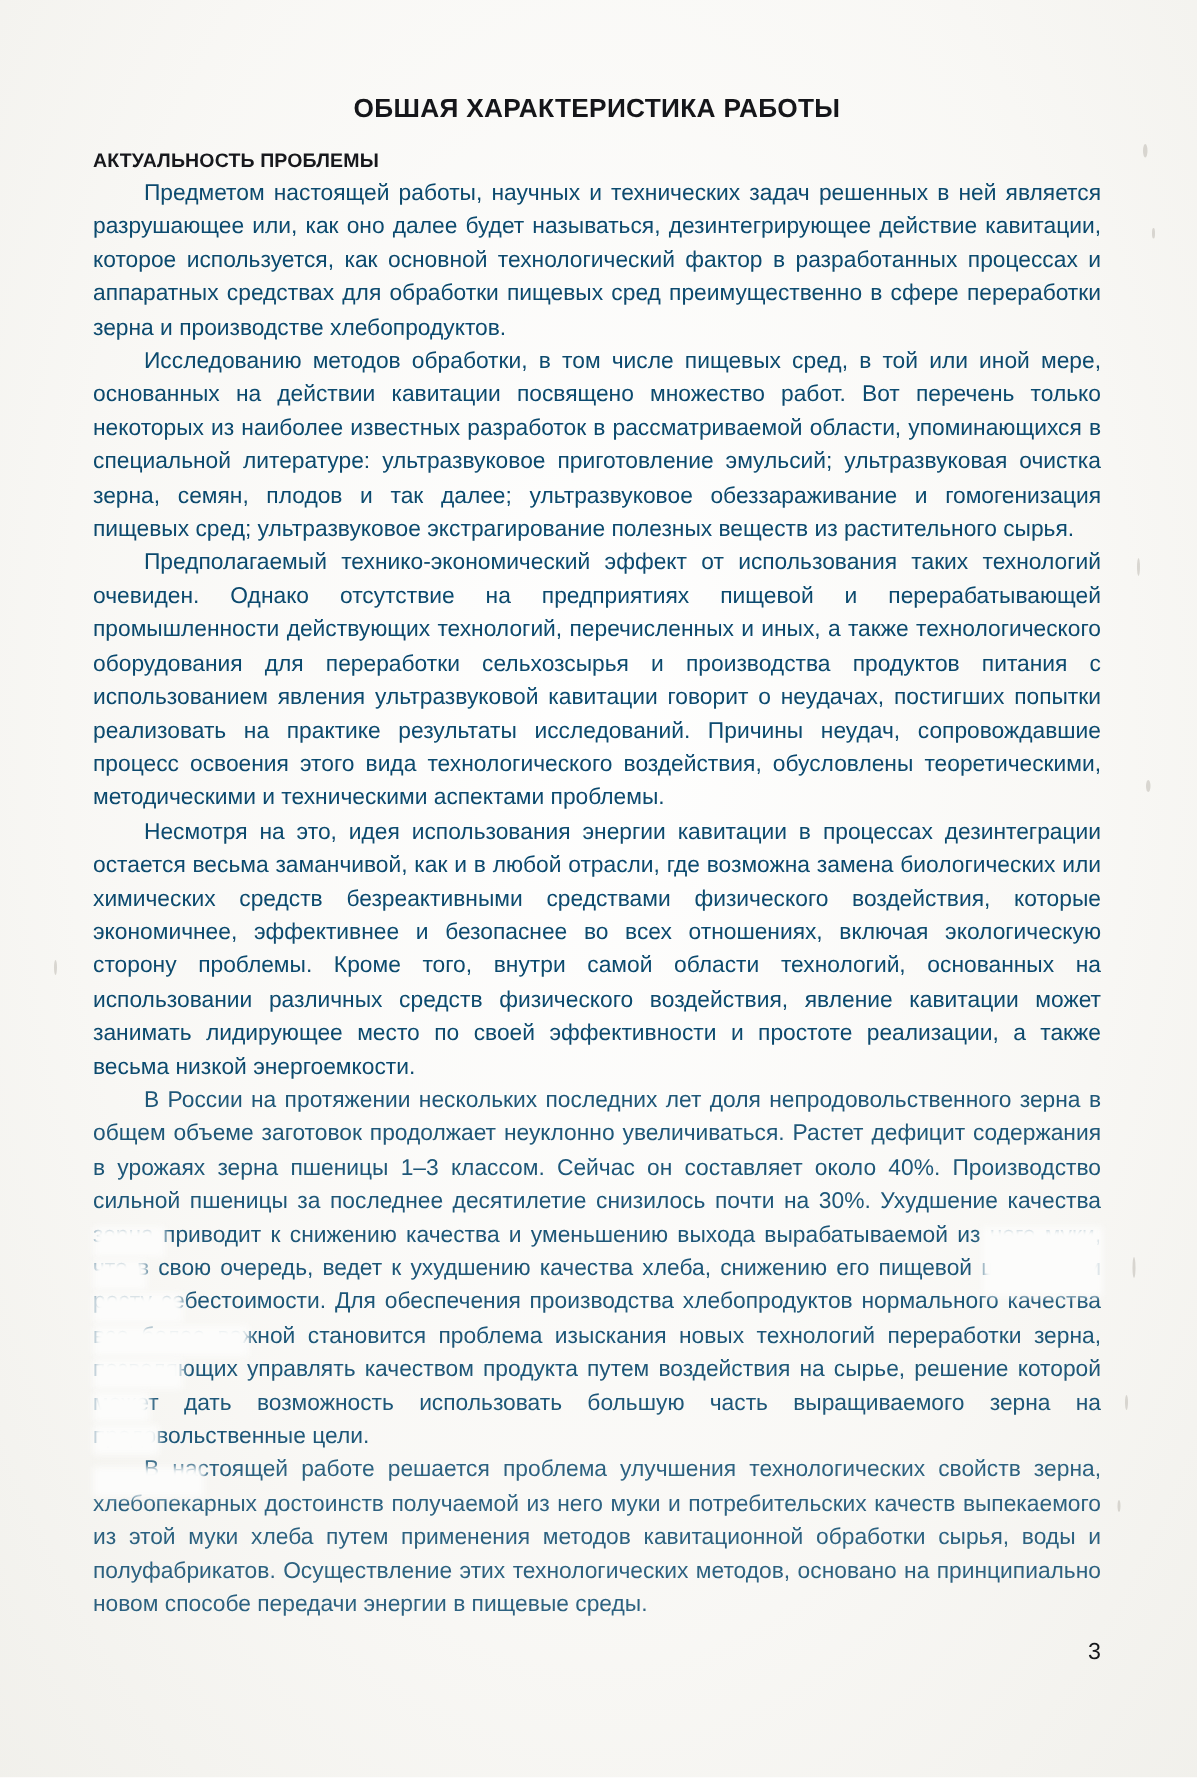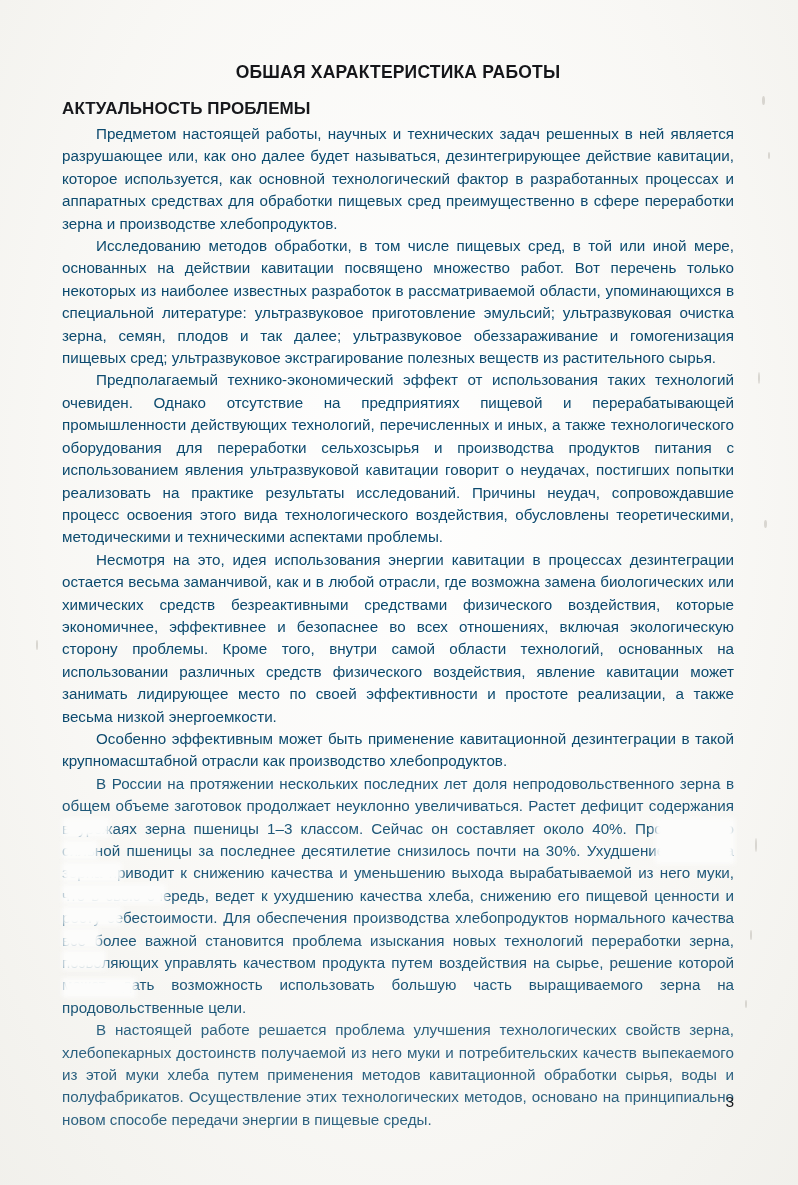--- a/index.html
+++ b/index.html
@@ -34,21 +34,21 @@
   }
   .doc-title {
     text-align: center;
     font-size: 17.5px;
     font-weight: bold;
     letter-spacing: 0.2px;
     color: #15161a;
     margin: 0 0 16px 0;
   }
   .section-heading {
-    font-size: 17px;
+    font-size: 13px;
     font-weight: bold;
     color: #17181c;
     margin: 0 0 4px 0;
     letter-spacing: 0.1px;
   }
   p.body-par {
     font-size: 15.2px;
     line-height: 22.4px;
     color: #0c4a6e;
     margin: 0;
@@ -99,21 +99,20 @@
     <h2 class="section-heading">АКТУАЛЬНОСТЬ ПРОБЛЕМЫ</h2>
 
     <p class="body-par">Предметом настоящей работы, научных и технических задач решенных в ней является разрушающее или, как оно далее будет называться, дезинтегрирующее действие кавитации, которое используется, как основной технологический фактор в разработанных процессах и аппаратных средствах для обработки пищевых сред преимущественно в сфере переработки зерна и производстве хлебопродуктов.</p>
 
     <p class="body-par">Исследованию методов обработки, в том числе пищевых сред, в той или иной мере, основанных на действии кавитации посвящено множество работ. Вот перечень только некоторых из наиболее известных разработок в рассматриваемой области, упоминающихся в специальной литературе: ультразвуковое приготовление эмульсий; ультразвуковая очистка зерна, семян, плодов и так далее; ультразвуковое обеззараживание и гомогенизация пищевых сред; ультразвуковое экстрагирование полезных веществ из растительного сырья.</p>
 
     <p class="body-par">Предполагаемый технико-экономический эффект от использования таких технологий очевиден. Однако отсутствие на предприятиях пищевой и перерабатывающей промышленности действующих технологий, перечисленных и иных, а также технологического оборудования для переработки сельхозсырья и производства продуктов питания с использованием явления ультразвуковой кавитации говорит о неудачах, постигших попытки реализовать на практике результаты исследований. Причины неудач, сопровождавшие процесс освоения этого вида технологического воздействия, обусловлены теоретическими, методическими и техническими аспектами проблемы.</p>
 
     <p class="body-par">Несмотря на это, идея использования энергии кавитации в процессах дезинтеграции остается весьма заманчивой, как и в любой отрасли, где возможна замена биологических или химических средств безреактивными средствами физического воздействия, которые экономичнее, эффективнее и безопаснее во всех отношениях, включая экологическую сторону проблемы. Кроме того, внутри самой области технологий, основанных на использовании различных средств физического воздействия, явление кавитации может занимать лидирующее место по своей эффективности и простоте реализации, а также весьма низкой энергоемкости.</p>
 
-    <p class="body-par">Особенно эффективным может быть применение кавитационной дезинтеграции в такой крупномасштабной отрасли как производство хлебопродуктов.</p>
 
     <p class="body-par fade-1">В России на протяжении нескольких последних лет доля непродовольственного зерна в общем объеме заготовок продолжает неуклонно увеличиваться. Растет дефицит содержания в урожаях зерна пшеницы 1–3 классом. Сейчас он составляет около 40%. Производство сильной пшеницы за последнее десятилетие снизилось почти на 30%. Ухудшение качества зерна приводит к снижению качества и уменьшению выхода вырабатываемой из него муки, что в свою очередь, ведет к ухудшению качества хлеба, снижению его пищевой ценности и росту себестоимости. Для обеспечения производства хлебопродуктов нормального качества все более важной становится проблема изыскания новых технологий переработки зерна, позволяющих управлять качеством продукта путем воздействия на сырье, решение которой может дать возможность использовать большую часть выращиваемого зерна на продовольственные цели.</p>
 
     <p class="body-par fade-2">В настоящей работе решается проблема улучшения технологических свойств зерна, хлебопекарных достоинств получаемой из него муки и потребительских качеств выпекаемого из этой муки хлеба путем применения методов кавитационной обработки сырья, воды и полуфабрикатов. Осуществление этих технологических методов, основано на принципиально новом способе передачи энергии в пищевые среды.</p>
 
   </div>
 
   <div class="wash" style="left:62px;  top:818px; width:48px;  height:20px;"></div>
   <div class="wash" style="left:62px;  top:840px; width:36px;  height:20px;"></div>
   <div class="wash" style="left:62px;  top:862px; width:60px;  height:20px;"></div>

